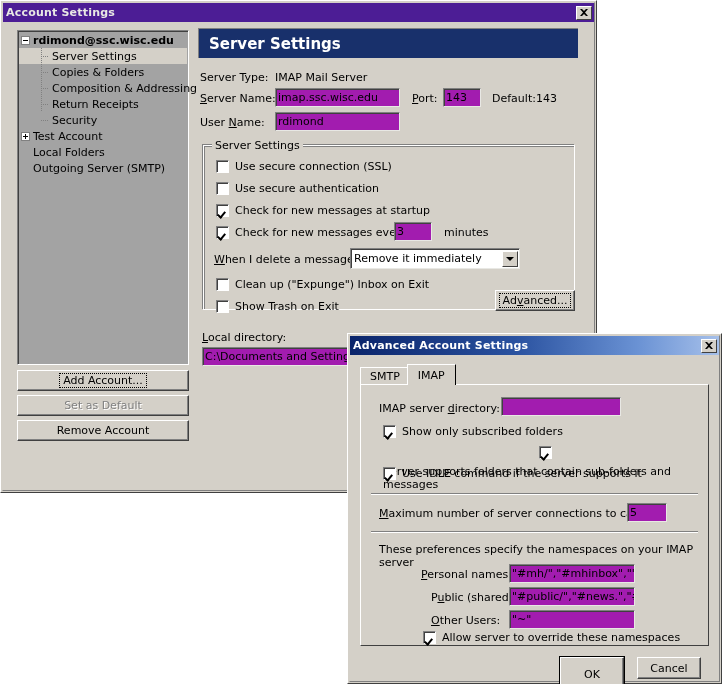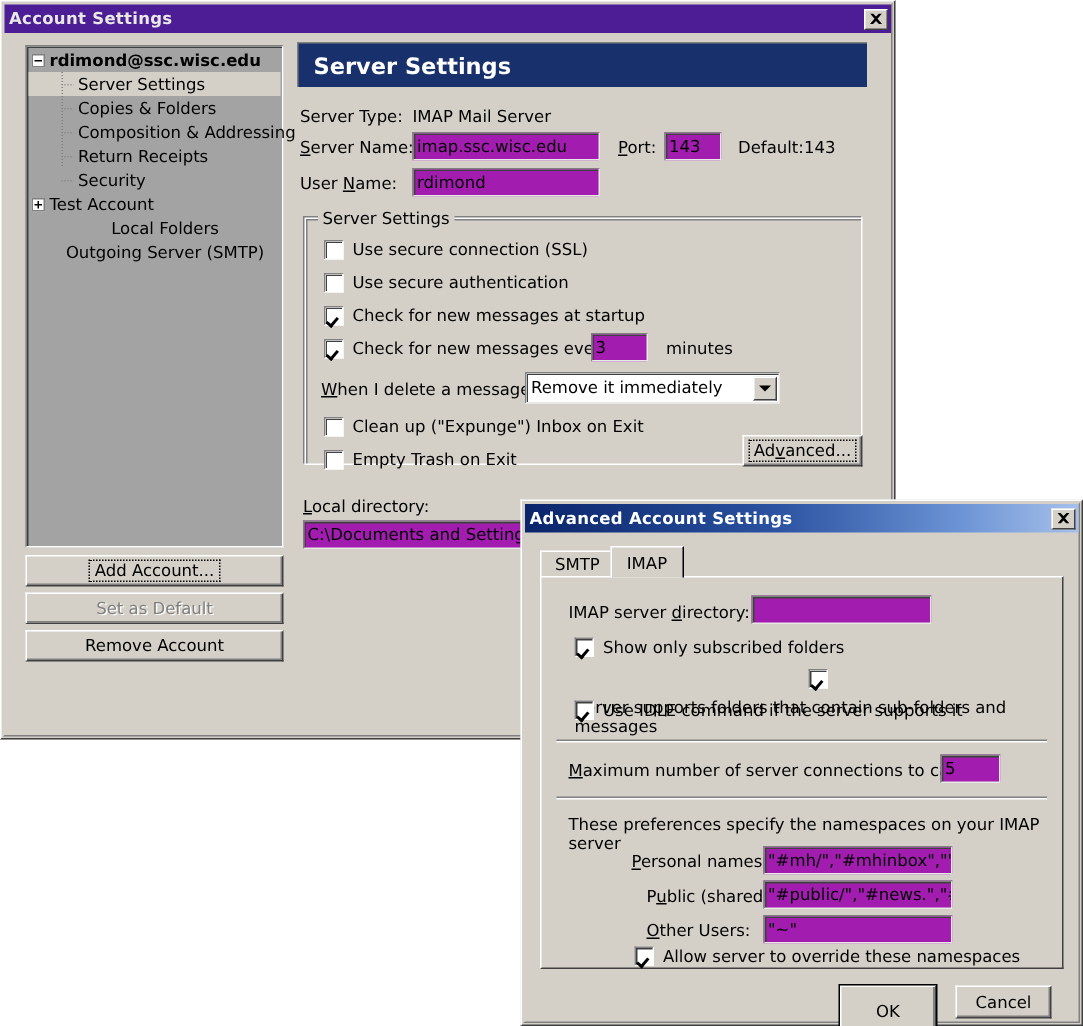--- a/index.html
+++ b/index.html
@@ -205,21 +205,21 @@
     position: absolute; left: 22px; top: 0; bottom: 0; width: 1px;
     background-image: linear-gradient(#808080 50%, transparent 50%);
     background-size: 1px 2px;
   }
   .child .dotstub {
     position: absolute; left: 22px; top: 8px; width: 8px; height: 1px;
     background-image: linear-gradient(to right, #808080 50%, transparent 50%);
     background-size: 2px 1px;
   }
   .child .ctext { padding-left: 15px; }
-  .nochild { padding-left: 14px; justify-content: center; }
+  .nochild { padding-left: 14px; }
 
   .fld-label { position: absolute; font-size: 11px; }
 
   
   #adv-window { left: 347px; top: 333px; width: 375px; height: 351px; }
   #adv-body { position: absolute; left: 2px; top: 21px; right: 2px; bottom: 2px; }
 
   .tabstrip { position: absolute; left: 10px; top: 10px; height: 20px; display: flex; align-items: flex-end; }
   .tab {
     height: 18px; padding: 0 9px;
@@ -377,21 +377,21 @@
             <span class="tri"></span>
           </span>
       </div>
 
       <div class="chkrow" style="position:absolute;left:12px;top:132px;">
         <span class="chk"></span>
         <span class="lbl">Clean up ("Expunge") Inbox on Exit</span>
       </div>
       <div class="chkrow" style="position:absolute;left:12px;top:154px;">
         <span class="chk"></span>
-        <span class="lbl">Empty Trash on Exit</span>
+        <span class="lbl">Show Trash on Exit</span>
       </div>
     </div>
 
     <div class="btn dotted-focus" style="position:absolute;left:492px;top:268px;width:80px;height:21px;">
       <span>Ad<span class="u">v</span>anced...</span>
     </div>
 
     <div class="fld-label" style="left:199px;top:309px;"><span class="u">L</span>ocal directory:</div>
     <div class="textbox" style="position:absolute;left:199px;top:325px;width:160px;height:19px;">
       <span>C:\Documents and Settings\rd</span>

